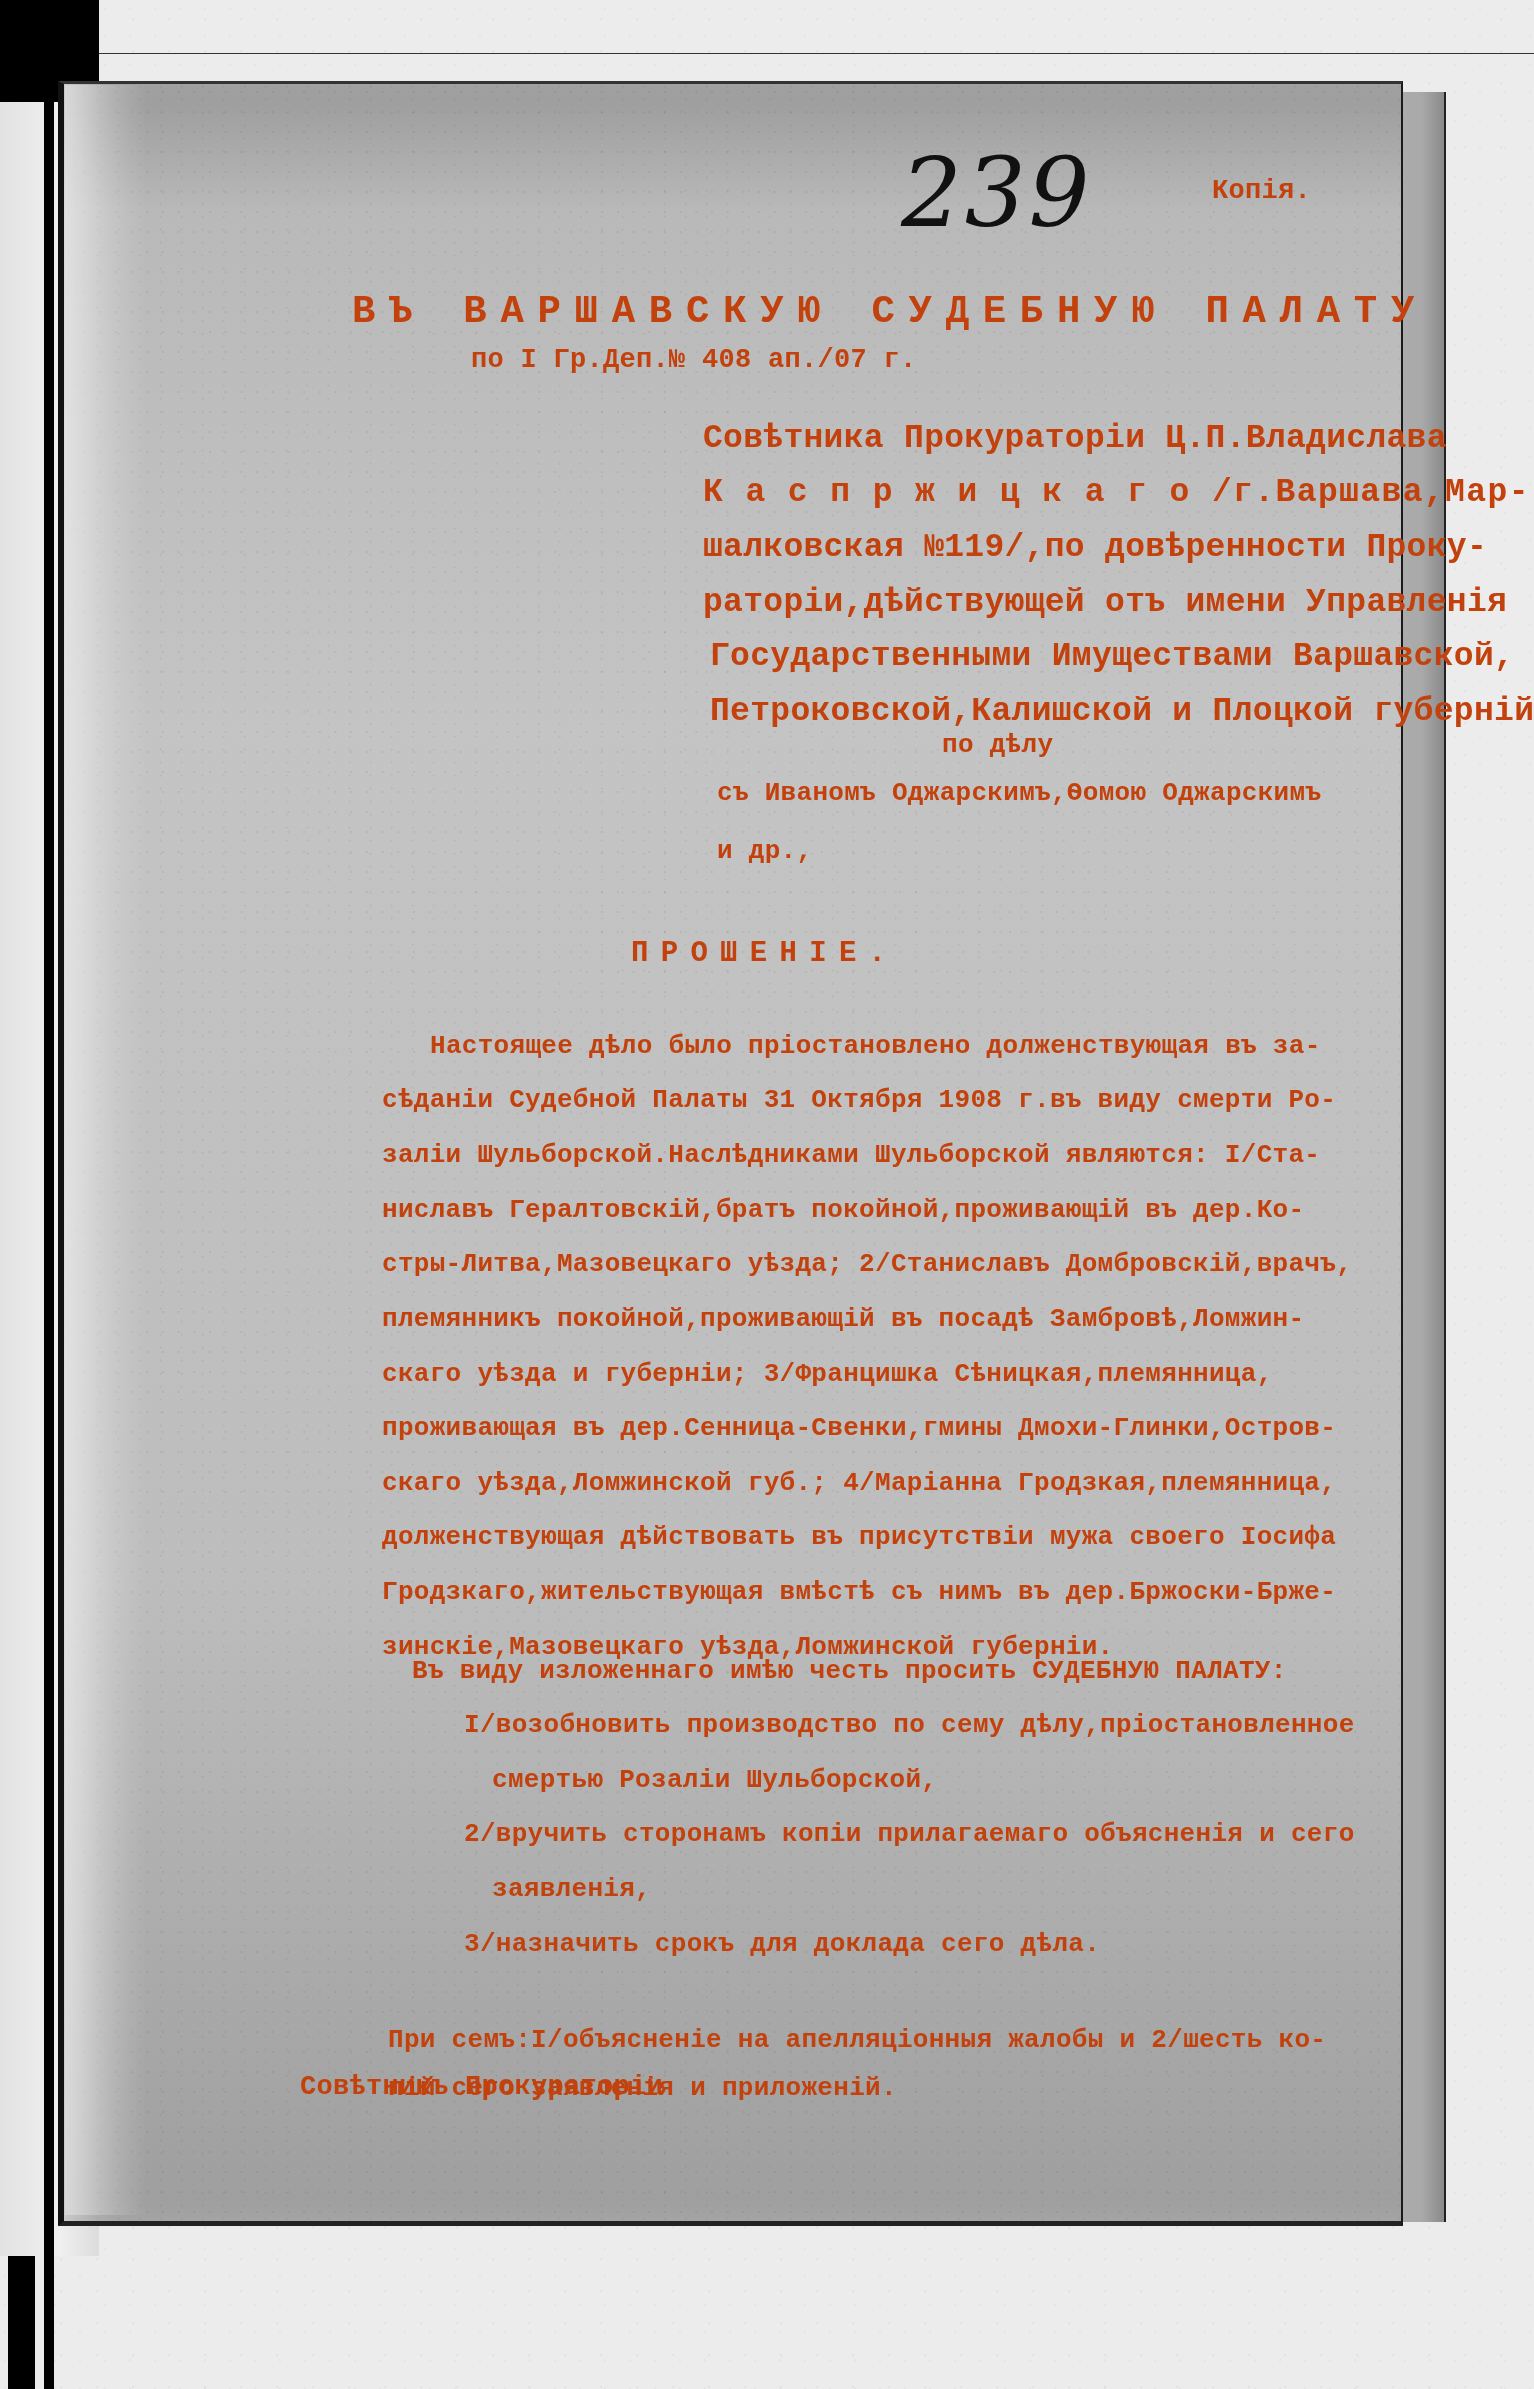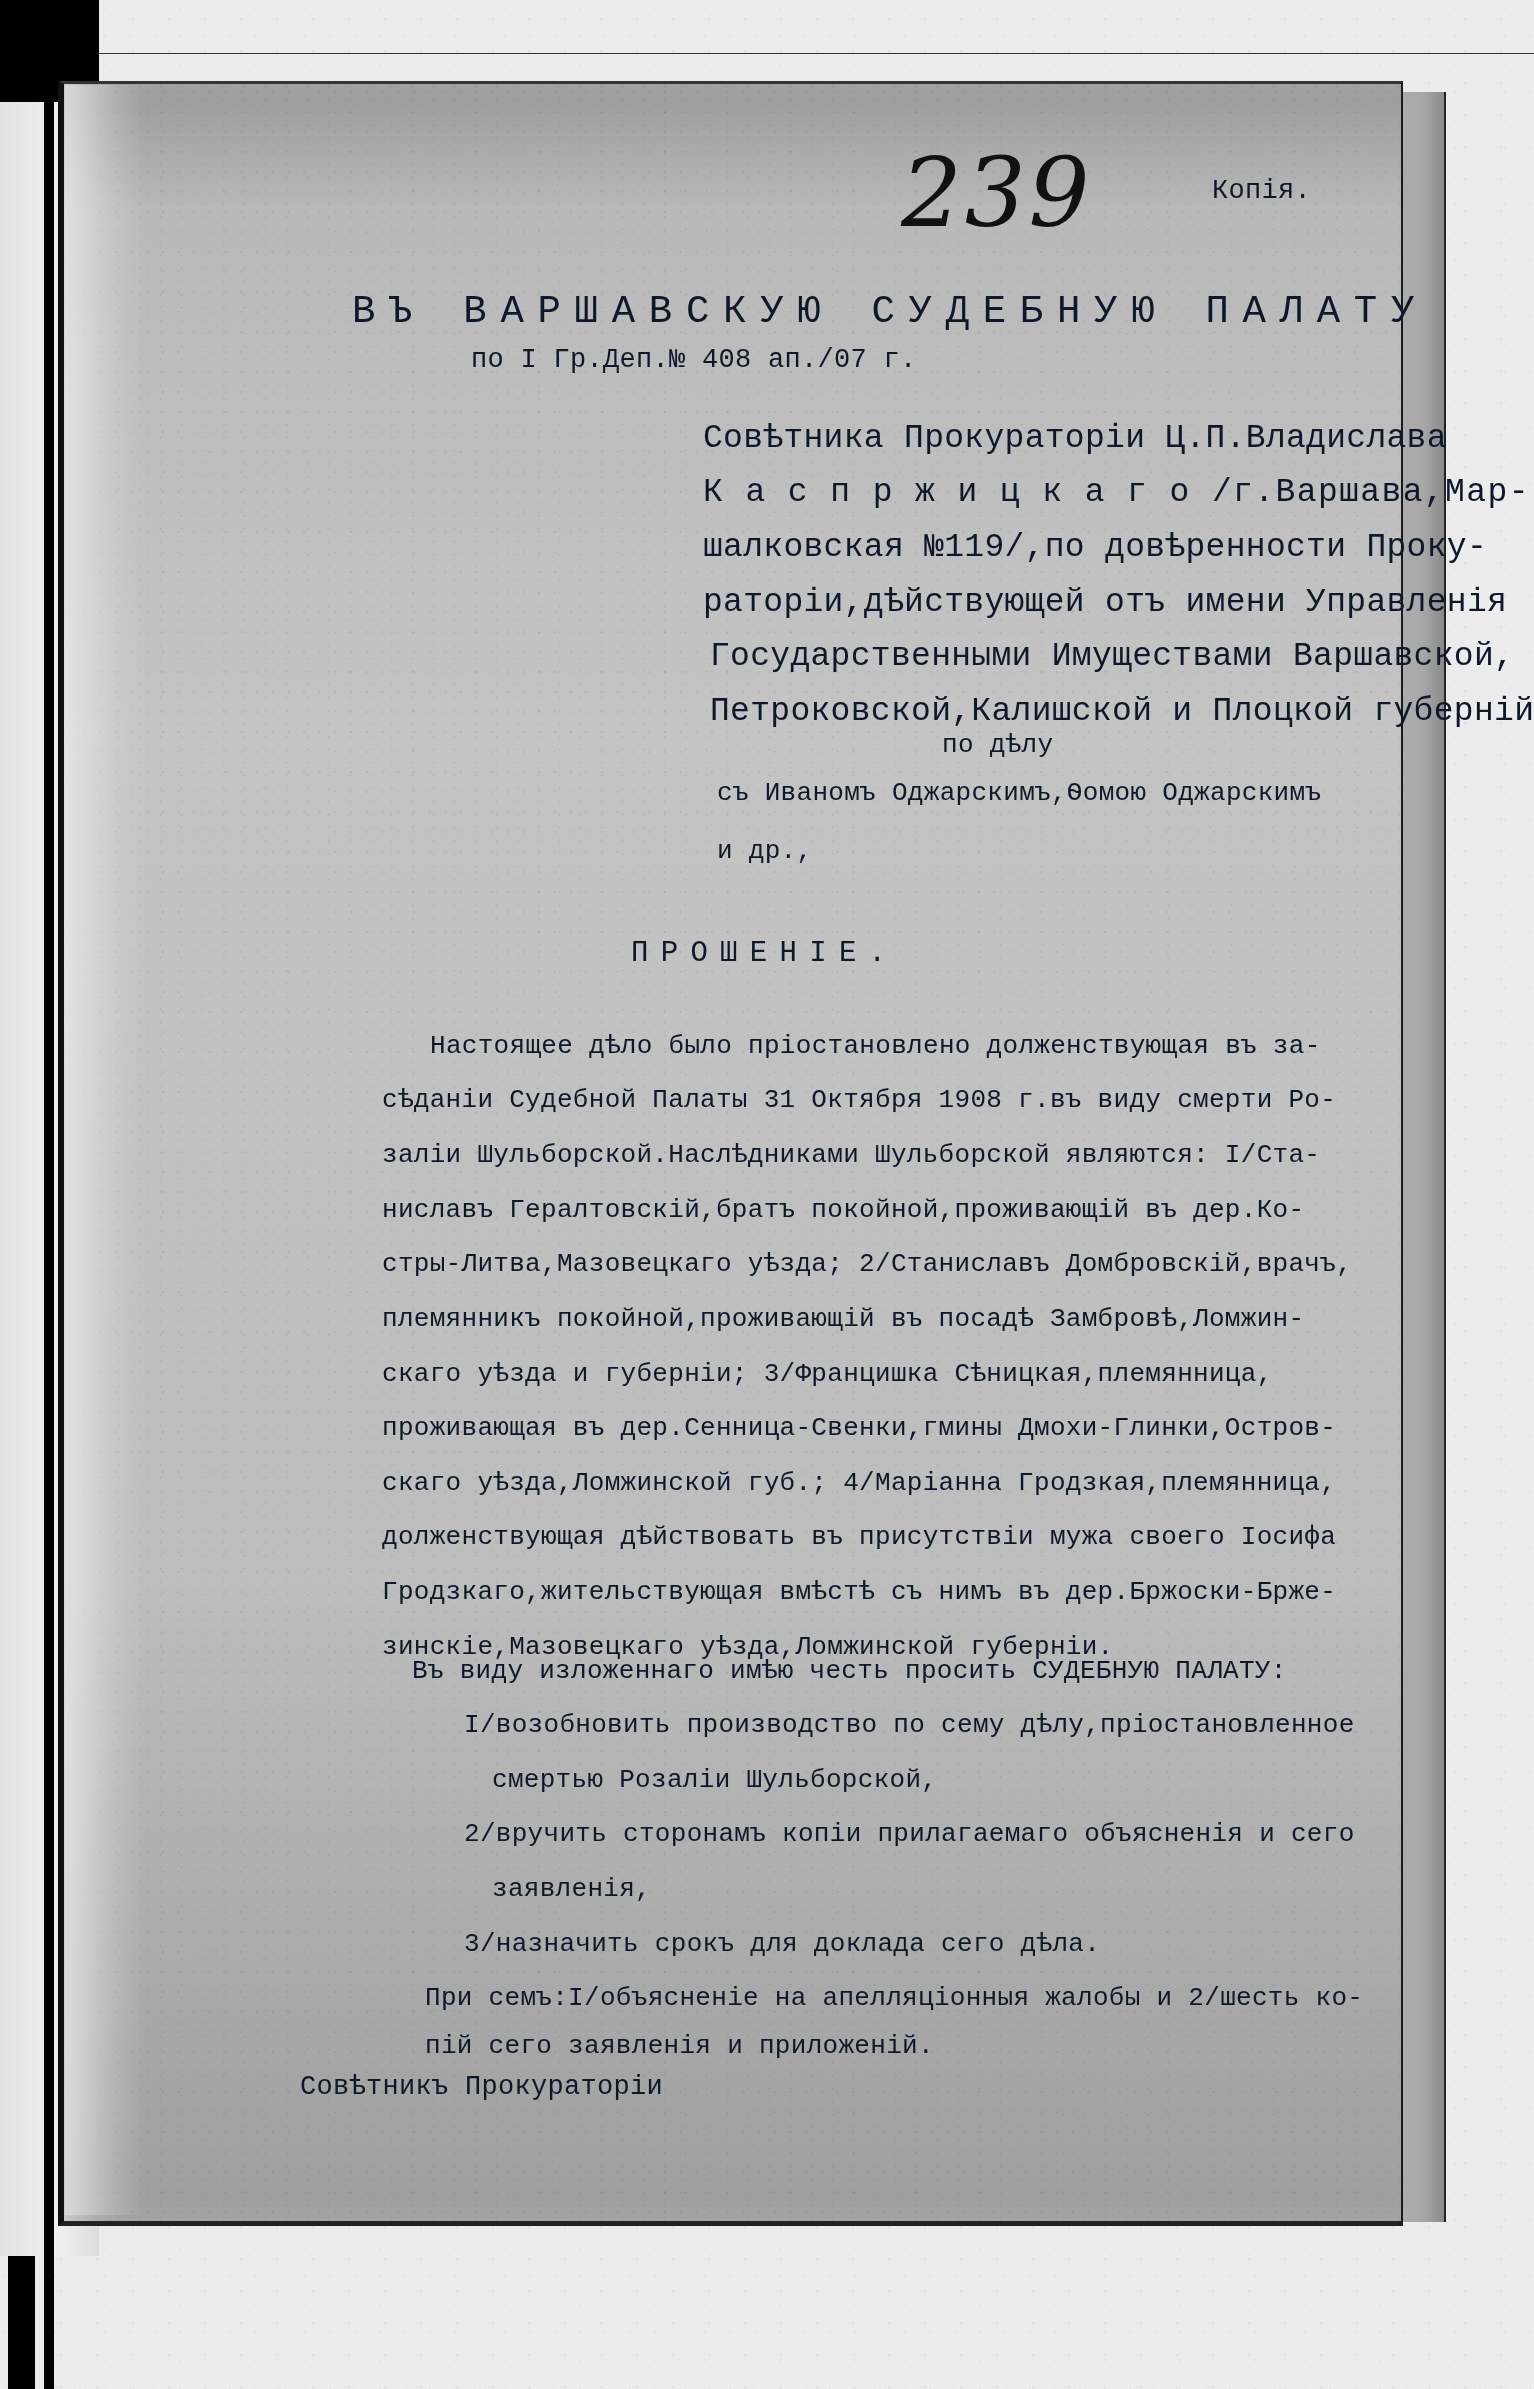--- a/index.html
+++ b/index.html
@@ -36,36 +36,36 @@
       border-right: 2.7px solid #1a1a1a;
       border-bottom: 5.5px solid #222;
       border-left: 6.8px solid #111;
       box-shadow: inset 41px 0 48px -27px rgba(255,255,255,0.6);
     }
     .paper-edge-lighter {
       position: absolute; left: 65px; top: 85px; width: 82px; height: 2130px;
       background: linear-gradient(90deg, rgba(230,230,230,0.55), rgba(230,230,230,0));
     }
 
-    .txt { position: absolute; color: #0f172a; font-weight: normal; white-space: nowrap; letter-spacing: 0.3px; font-size: 26px; }
+    .txt { position: absolute; color: #c2410c; font-weight: bold; white-space: nowrap; letter-spacing: 0.3px; font-size: 26px; }
     .page-number {
       position: absolute; left: 901px; top: 137px;
       font-family: "DejaVu Serif", serif; font-size: 96px; font-style: italic; color: #111; letter-spacing: 2.7px;
     }
     .copy-label { left: 1212px; top: 176px; font-size: 27px; }
     .addressee { left: 352px; top: 290px; font-size: 39px; letter-spacing: 13.7px; }
     .case-no { left: 471px; top: 345px; font-size: 27px; }
     .sender-line { left: 703px; font-size: 33px; }
     .petition-title { left: 631px; top: 937px; font-size: 29px; letter-spacing: 12.3px; }
     .body-line { left: 382px; font-size: 26px; }
     .body-first { left: 430px; }
     .request-intro { left: 396px; margin-left: 16px; }
     .req-item { left: 464px; }
     .req-cont { left: 492px; }
-    .attach-line { left: 425px; }
+    .attach-line { left: 388px; margin-top: 42px; }
     .signature { left: 300px; top: 2065px; font-size: 27px; text-align: right; }
   </style>
 </head>
 <body>
 
 <div class="scan-bg"></div>
 <div class="top-rule"></div>
 <div class="left-strip"></div>
 <div class="left-black-top"></div>
 <div class="binding-line"></div>

